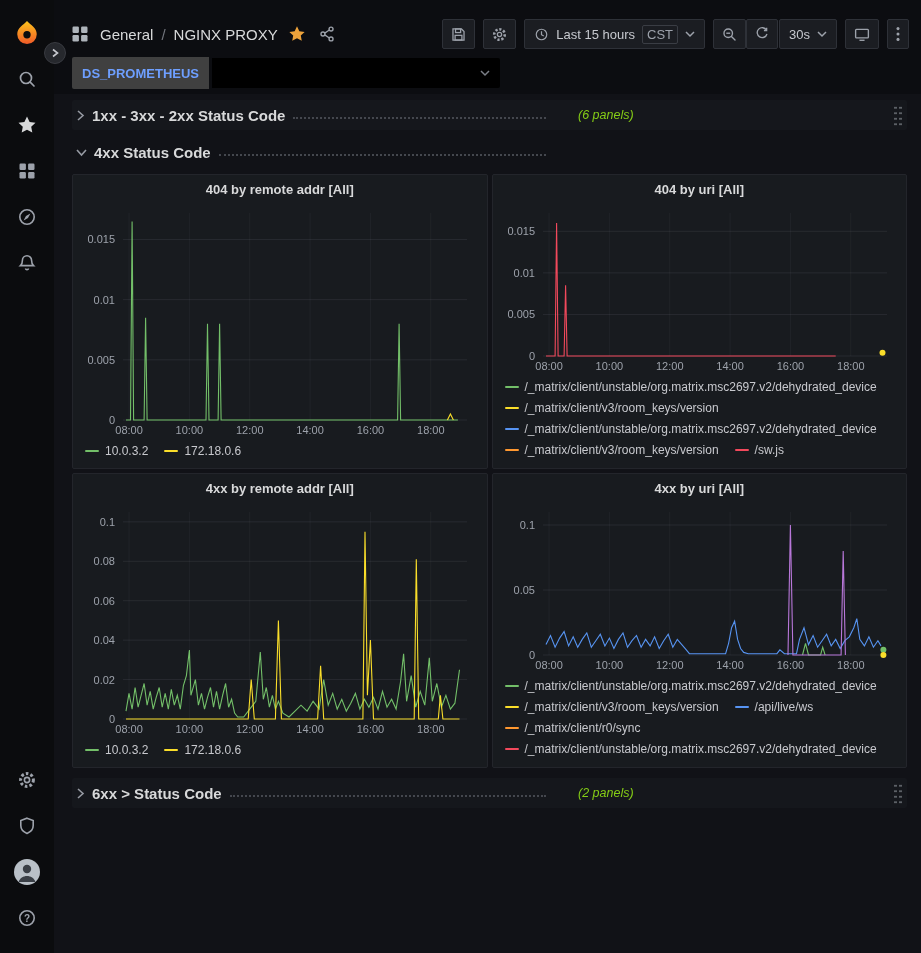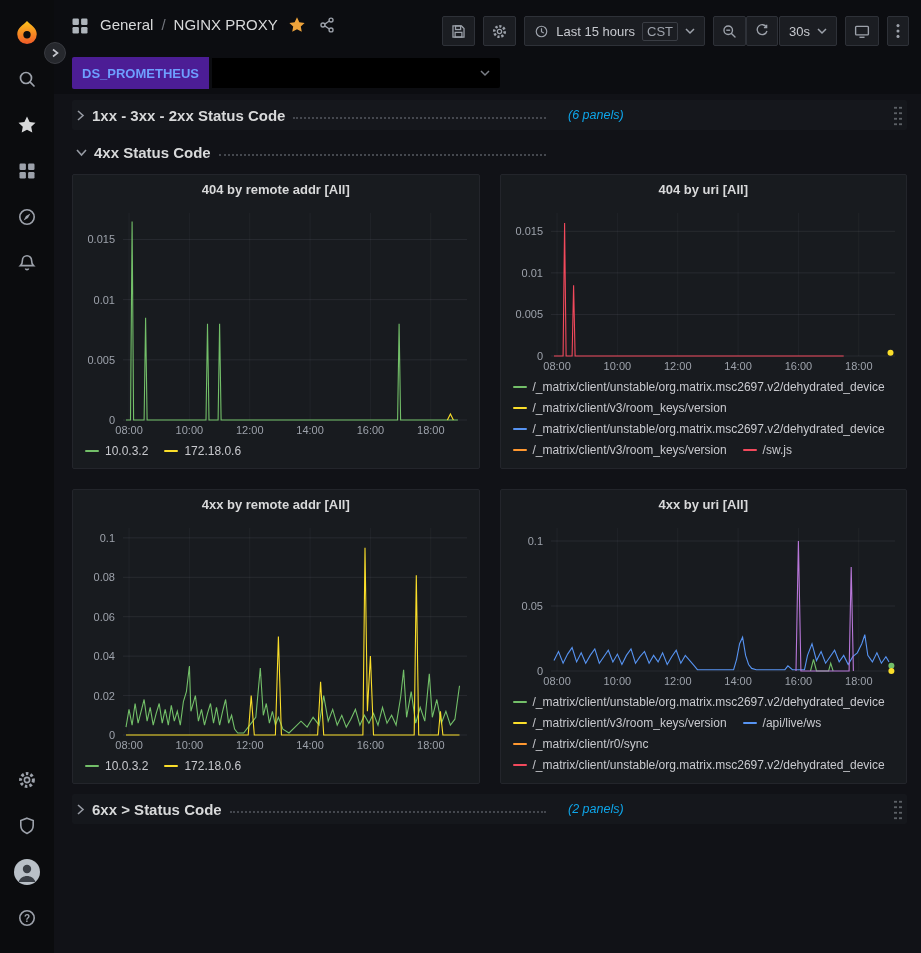--- a/index.html
+++ b/index.html
@@ -10,63 +10,63 @@
   .sidebar{position:fixed;left:0;top:0;width:54px;height:100%;background:#0b0c0e;
     display:flex;flex-direction:column;align-items:center;padding:10px 0 12px;z-index:10}
   .side-icon{width:40px;height:40px;display:flex;align-items:center;justify-content:center;
     margin:3px 0;cursor:pointer;border-radius:2px}
   .side-spacer{flex:1}
   .avatar{width:26px;height:26px;border-radius:50%;background:#b9c0c7;overflow:hidden;position:relative}
   .expand-btn{position:fixed;left:44px;top:42px;width:22px;height:22px;border-radius:50%;
     background:#26282d;border:1px solid #3a3c42;display:flex;align-items:center;justify-content:center;
     z-index:11;cursor:pointer}
   
-  .header{margin-left:54px;height:52px;display:flex;align-items:flex-start;
+  .header{margin-left:54px;height:52px;display:flex;align-items:center;
     padding:16px 12px 0 16px;background:#0c0d11}
   .breadcrumb{display:flex;align-items:center;gap:8px;font-size:15px;margin-left:10px}
   .breadcrumb .sep{color:#73767e}
   .breadcrumb .crumb{cursor:pointer}
   .h-star{margin-left:10px;cursor:pointer}
   .h-share{margin-left:12px;cursor:pointer}
   .h-right{margin-left:auto;display:flex;align-items:center}
   .tbtn{height:30px;display:inline-flex;align-items:center;gap:7px;padding:0 9px;
     background:#1b1d22;border:1px solid #2e3138;border-radius:2px;color:#c7c9cf;
     font-size:13px;cursor:pointer;margin-left:8px;font-family:inherit}
   .tbtn.icon-only{padding:0 7px}
   .tz-chip{border:1px solid #3a3d44;border-radius:2px;padding:1px 4px;font-size:13px;color:#9da2ab}
   .split{display:inline-flex;}
   .split .tbtn{margin-left:0}
   .split .tbtn:last-child{margin-left:1px}
   
   .submenu{margin-left:54px;height:42px;display:flex;align-items:center;
     padding:0 12px 0 18px;background:#0c0d11}
   .var-label{height:30px;display:inline-flex;align-items:center;padding:16px 10px;
-    background:#4c1d95;color:#6e9fff;font-size:13px;font-weight:bold;border-radius:2px 0 0 2px}
+    background:#404040;color:#6e9fff;font-size:13px;font-weight:bold;border-radius:2px 0 0 2px}
   .var-select{height:30px;display:inline-flex;align-items:center;gap:10px;padding:0 10px;
     background:#202226;color:#d8d9da;font-size:13px;cursor:pointer;border-radius:0 2px 2px 0}
   .var-select.black{width:288px;background:#000;justify-content:flex-end;margin-left:3px}
   .var-group{display:flex;align-items:center}
   .var-group + .var-group{margin-left:24px}
   .var-group .gap{width:8px}
   
   .dashboard{margin-left:54px;padding:6px 14px 12px 18px;height:859px;overflow:hidden}
   .row-header{height:30px;display:flex;align-items:center;margin-bottom:7px;cursor:pointer;
     border-radius:2px;padding:0 4px}
   .row-header.collapsed{background:#15171c}
   .row-left{display:flex;align-items:center;width:478px;flex:0 0 auto}
   .row-chev{margin-right:7px;display:flex}
   .row-title{font-size:15px;font-weight:bold;color:#d8d9da;white-space:nowrap}
   .dots{flex:1;border-bottom:2px dotted #44474e;margin:0 8px;height:2px;align-self:center;
     transform:translateY(3px)}
-  .row-count{font-size:12.5px;font-style:italic;color:#0ea5e9;margin-left:14px;white-space:nowrap}
+  .row-count{font-size:12.5px;font-style:italic;color:#84cc16;margin-left:24px;white-space:nowrap}
   .drag-handle{width:10px;height:22px;margin-left:auto;cursor:move;
     background-image:radial-gradient(circle,#5c6066 1.1px,transparent 1.3px);
     background-size:5px 5.5px;background-position:0 1px}
   
-  .panels{display:grid;grid-template-columns:1fr 1fr;gap:20px;margin:2px 0 10px}
+  .panels{display:grid;grid-template-columns:1fr 1fr;gap:4px;margin:2px 0 10px}
   .panel{height:295px;background:#181b1f;border:1px solid #23252b;border-radius:2px;
     display:flex;flex-direction:column;overflow:hidden}
   .panel-title{flex:none;height:30px;line-height:30px;text-align:center;font-size:13px;
     font-weight:bold;color:#d8d9da;cursor:pointer;white-space:nowrap}
   .chart-plot{flex:1;min-height:0;cursor:crosshair}
   .legend{flex:none;display:flex;flex-wrap:wrap;align-content:flex-start;align-items:center;
     column-gap:16px;row-gap:3px;padding:2px 8px 6px 12px;overflow:hidden}
   .legend.single{height:28px}
   .legend.multi{height:92px}
   .legend-item{display:inline-flex;align-items:center;gap:6px;font-size:12px;color:#c8c9ce;

